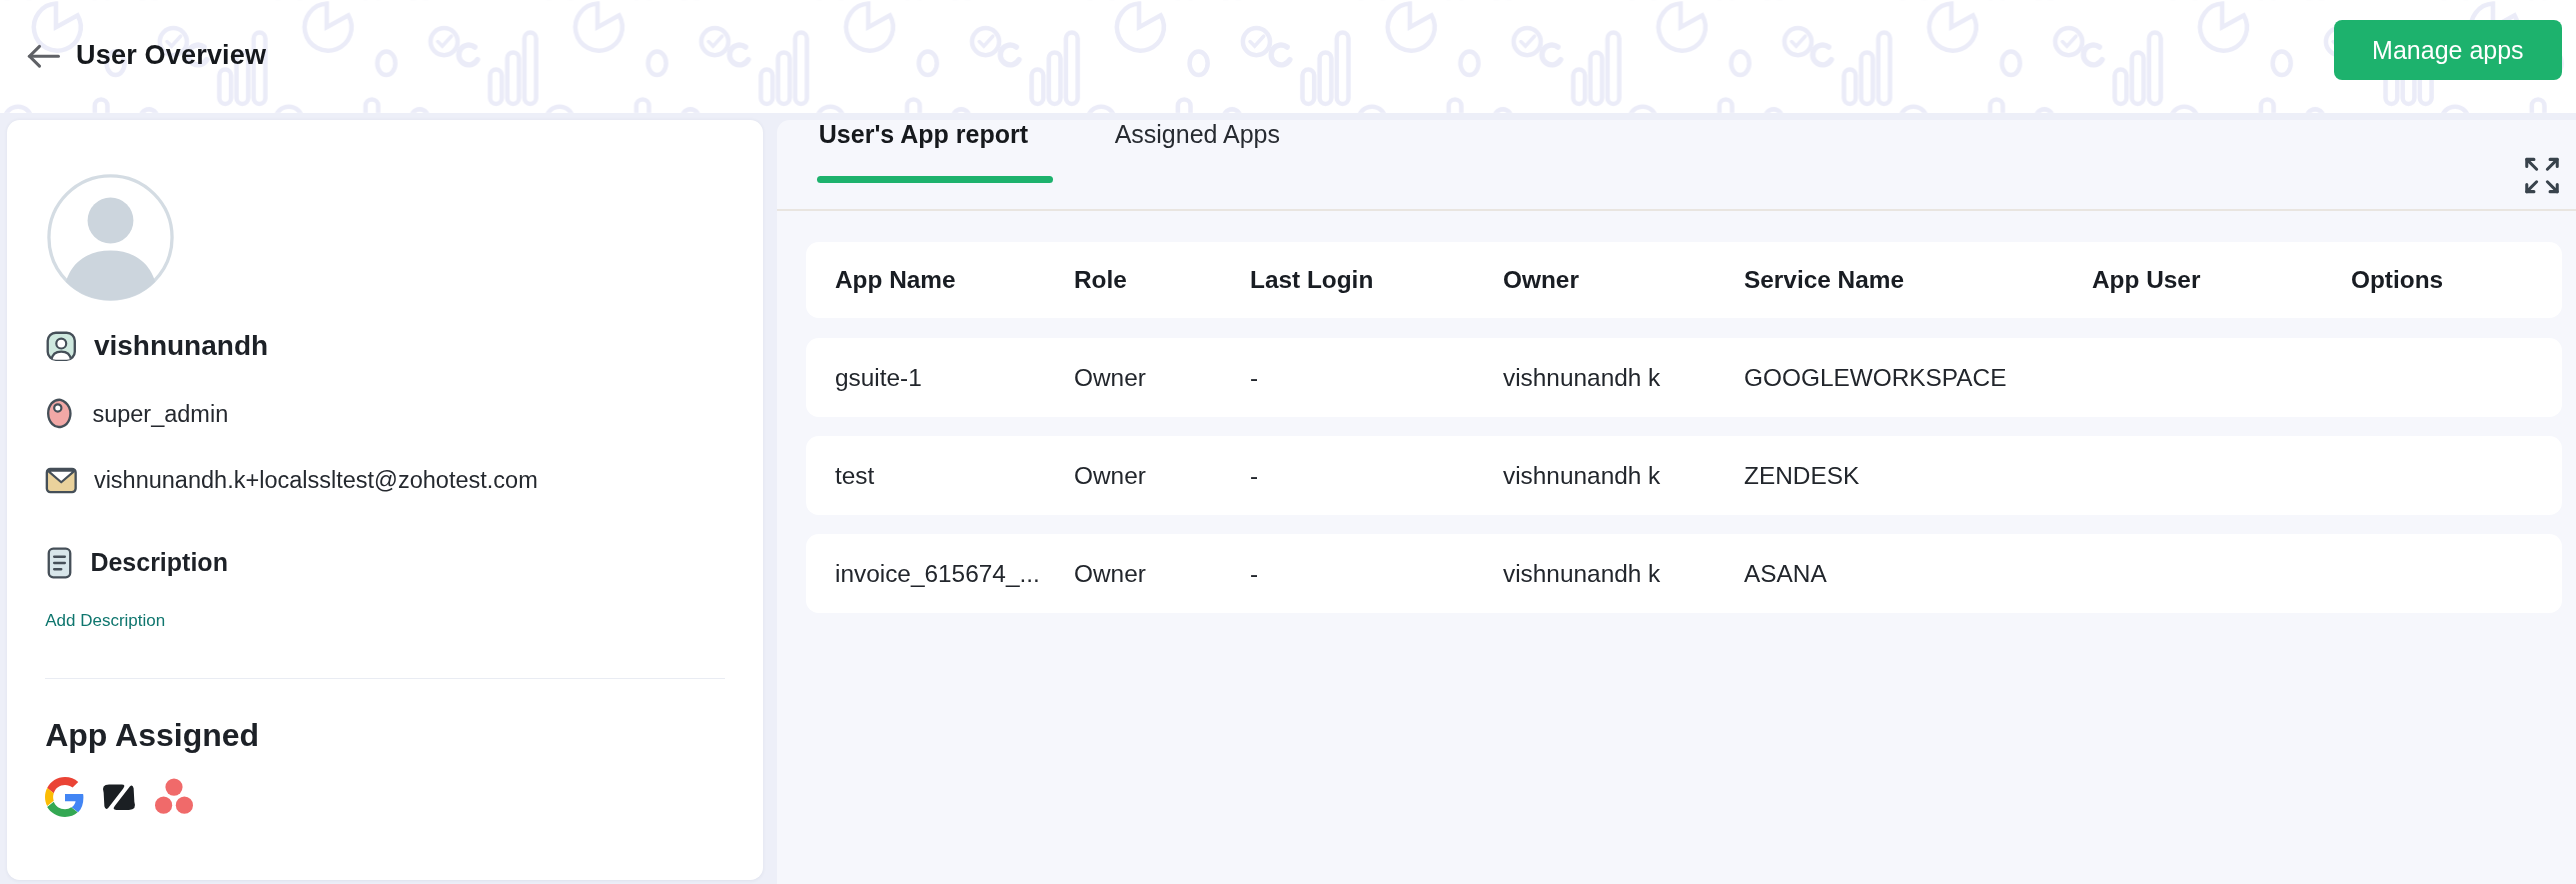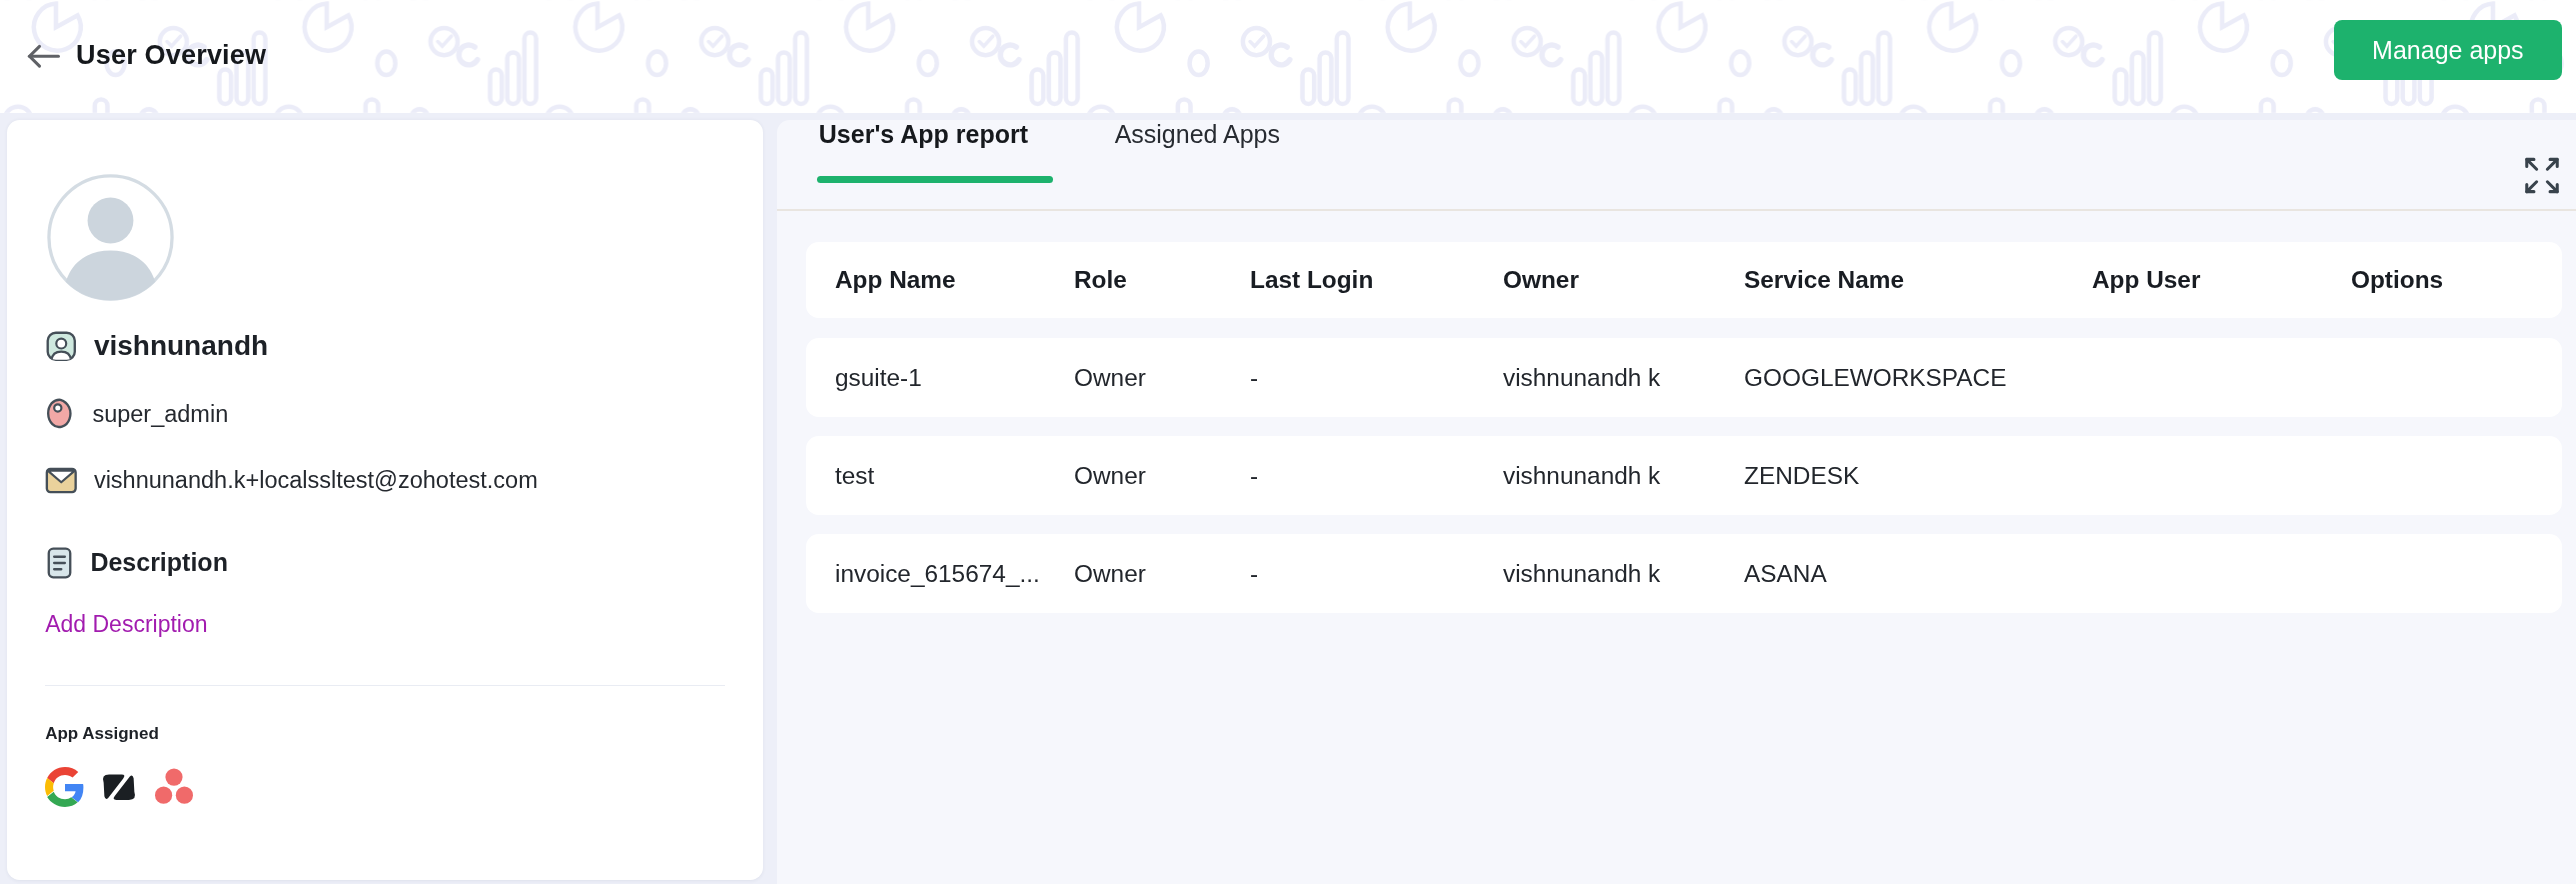--- a/index.html
+++ b/index.html
@@ -24,23 +24,23 @@
   .profile-card { position:absolute; left:7.2px; top:7.2px; width:756px; height:760px;
     background:#ffffff; border-radius:12.6px; box-shadow:0 0.9px 3.6px rgba(40,50,90,.07); padding:52px 38px 0 38px; }
   .avatar { width:131px; height:131px; }
   .info-row { display:flex; align-items:center; gap:16.2px; }
   .name-row { margin-top:23.5px; }
   .name-text { font-size:28px; font-weight:700; color:#1d2127; }
   .meta-row { margin-top:36px; }
   .meta-text { font-size:23.5px; color:#25292f; }
   .section-row { margin-top:52px; }
   .section-title { font-size:25px; font-weight:700; color:#1d2127; }
-  .add-desc { margin-top:31px; font-size:23px; color:#a21caf; cursor:pointer; width:max-content; }
+  .add-desc { margin-top:31px; font-size:17px; color:#0f766e; cursor:pointer; width:max-content; }
   .card-divider { margin-top:47px; border:none; border-top:1.8px solid #e9ecf3; }
-  .app-assigned-title { margin-top:38px; font-size:17px; font-weight:700; color:#1d2127; }
+  .app-assigned-title { margin-top:38px; font-size:32px; font-weight:700; color:#1d2127; }
   .app-icons { margin-top:23.5px; display:flex; align-items:center; gap:15.3px; }
   .app-icons svg { display:block; cursor:pointer; }
 
   
   .report-panel { position:absolute; left:777px; top:7.2px; width:1799px; height:764px;
     background:#f6f7fc; border-radius:12.6px 0 0 0; }
   .tabs { position:relative; height:91px; padding-left:40px; display:flex; gap:83px; align-items:flex-start; }
   .tabs::before { content:""; position:absolute; left:0; right:0; bottom:0; height:1.8px; background:#e9e5e0; }
   .tab { position:relative; font-size:25px; color:#272b31; padding:0 1.8px 32.5px 1.8px; cursor:pointer; white-space:nowrap; }
   .tab.active { font-weight:700; color:#16191d; }

